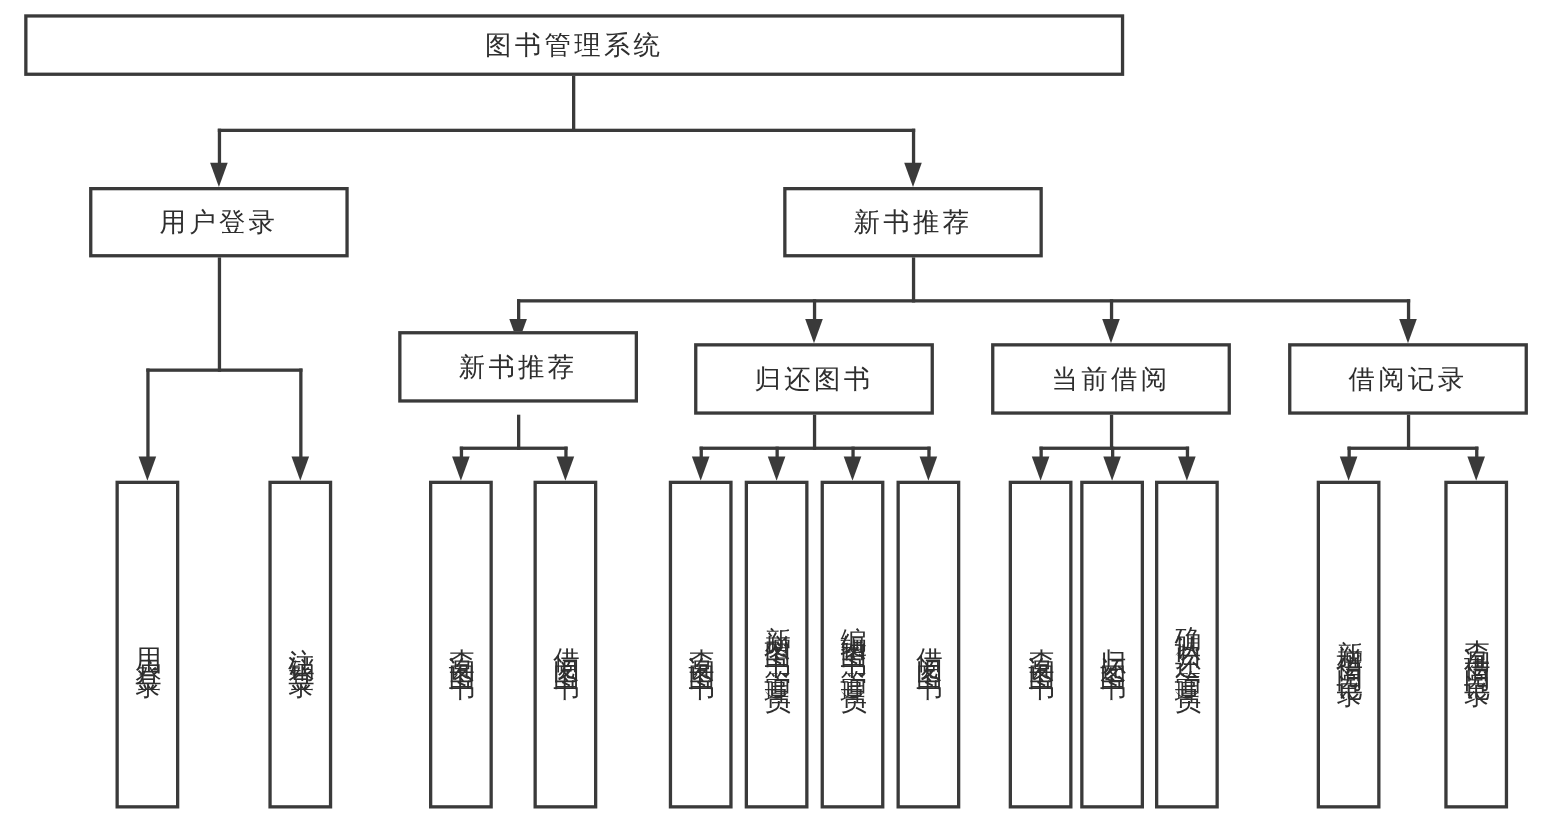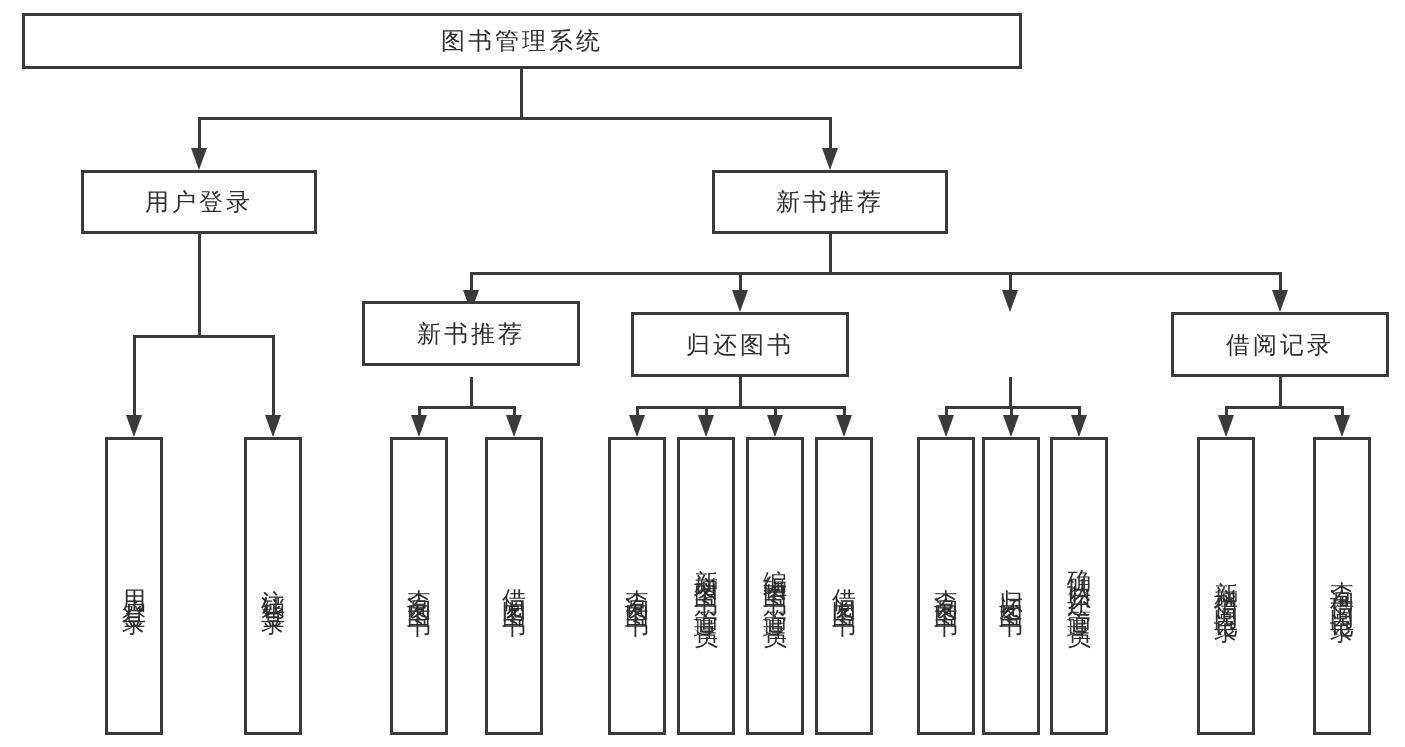--- a/index.html
+++ b/index.html
@@ -98,20 +98,21 @@
   <div class="vl" style="left:739px;top:272px;height:20px;"></div>
   <div class="vl" style="left:1009px;top:272px;height:20px;"></div>
   <div class="vl" style="left:1279px;top:272px;height:20px;"></div>
   <div class="ar" style="left:463px;top:290px;"></div>
   <div class="ar" style="left:732px;top:290px;"></div>
   <div class="ar" style="left:1002px;top:290px;"></div>
   <div class="ar" style="left:1272px;top:290px;"></div>
 
   <div class="b" style="left:362px;top:301px;width:218px;height:65px;">新书推荐</div>
   <div class="b" style="left:631px;top:312px;width:218px;height:65px;">归还图书</div>
+  <div class="b" style="left:901px;top:312px;width:218px;height:65px;">当前借阅</div>
   <div class="b" style="left:1171px;top:312px;width:218px;height:65px;">借阅记录</div>
 
   <div class="vl" style="left:470px;top:377px;height:32px;"></div>
   <div class="vl" style="left:739px;top:377px;height:32px;"></div>
   <div class="vl" style="left:1009px;top:377px;height:32px;"></div>
   <div class="vl" style="left:1279px;top:377px;height:32px;"></div>
 
   <div class="hl" style="left:418px;top:406px;width:98px;"></div>
   <div class="hl" style="left:636px;top:406px;width:210px;"></div>
   <div class="hl" style="left:945px;top:406px;width:136px;"></div>

